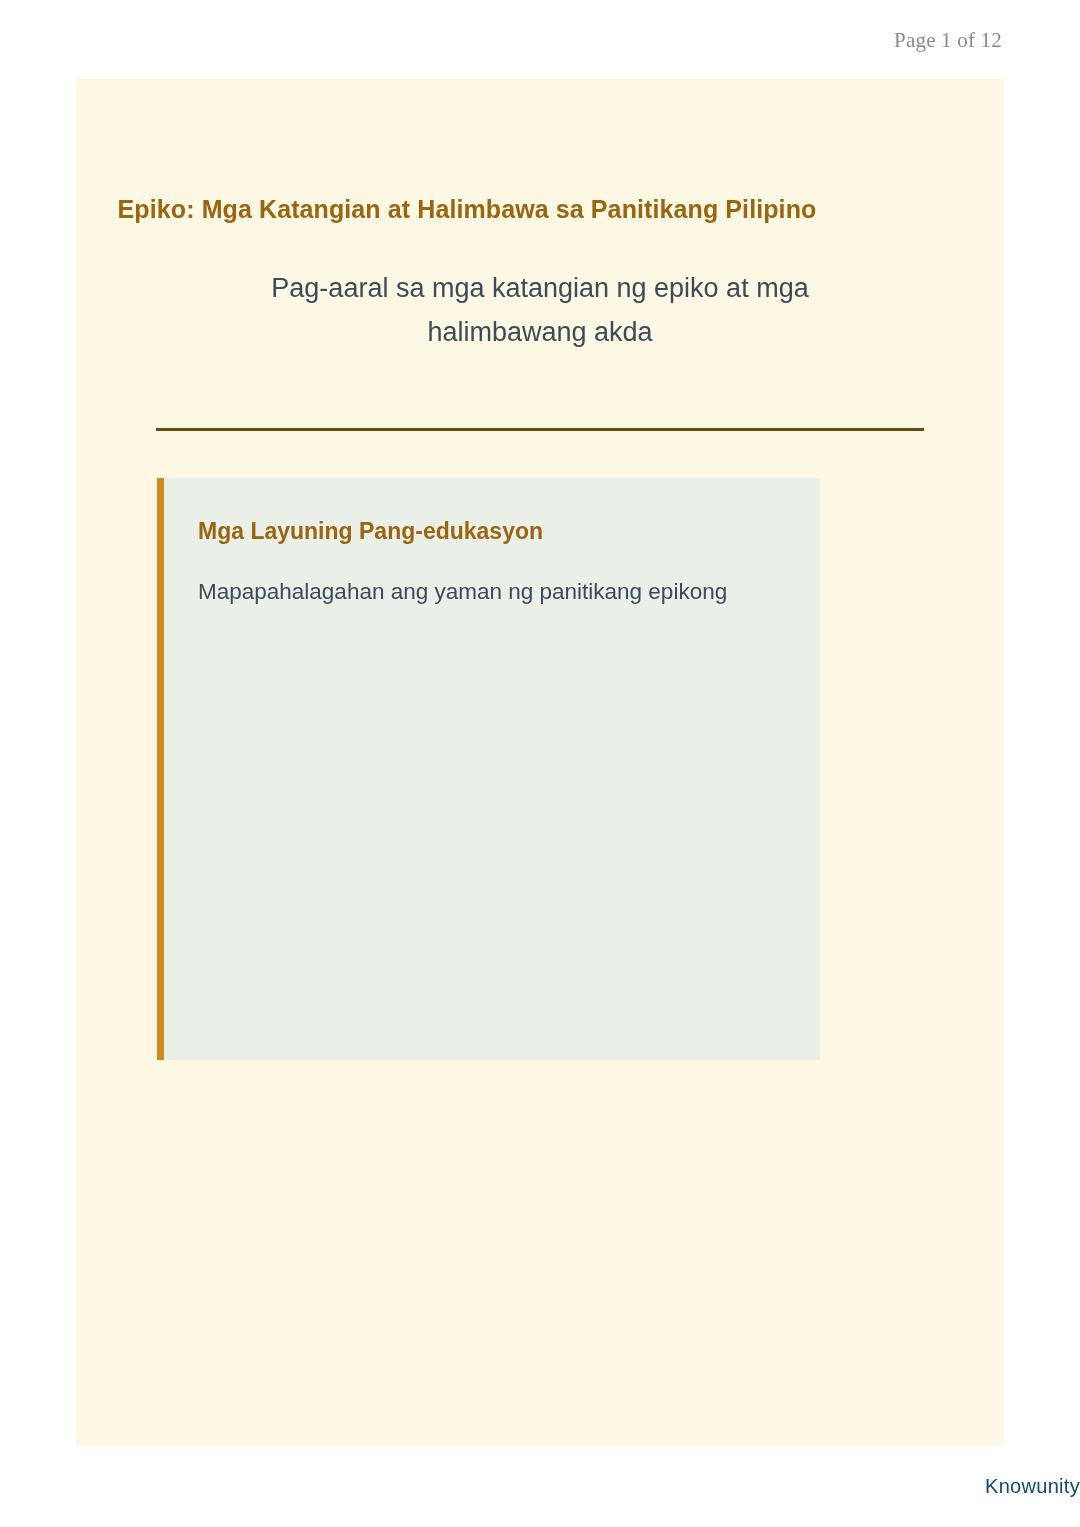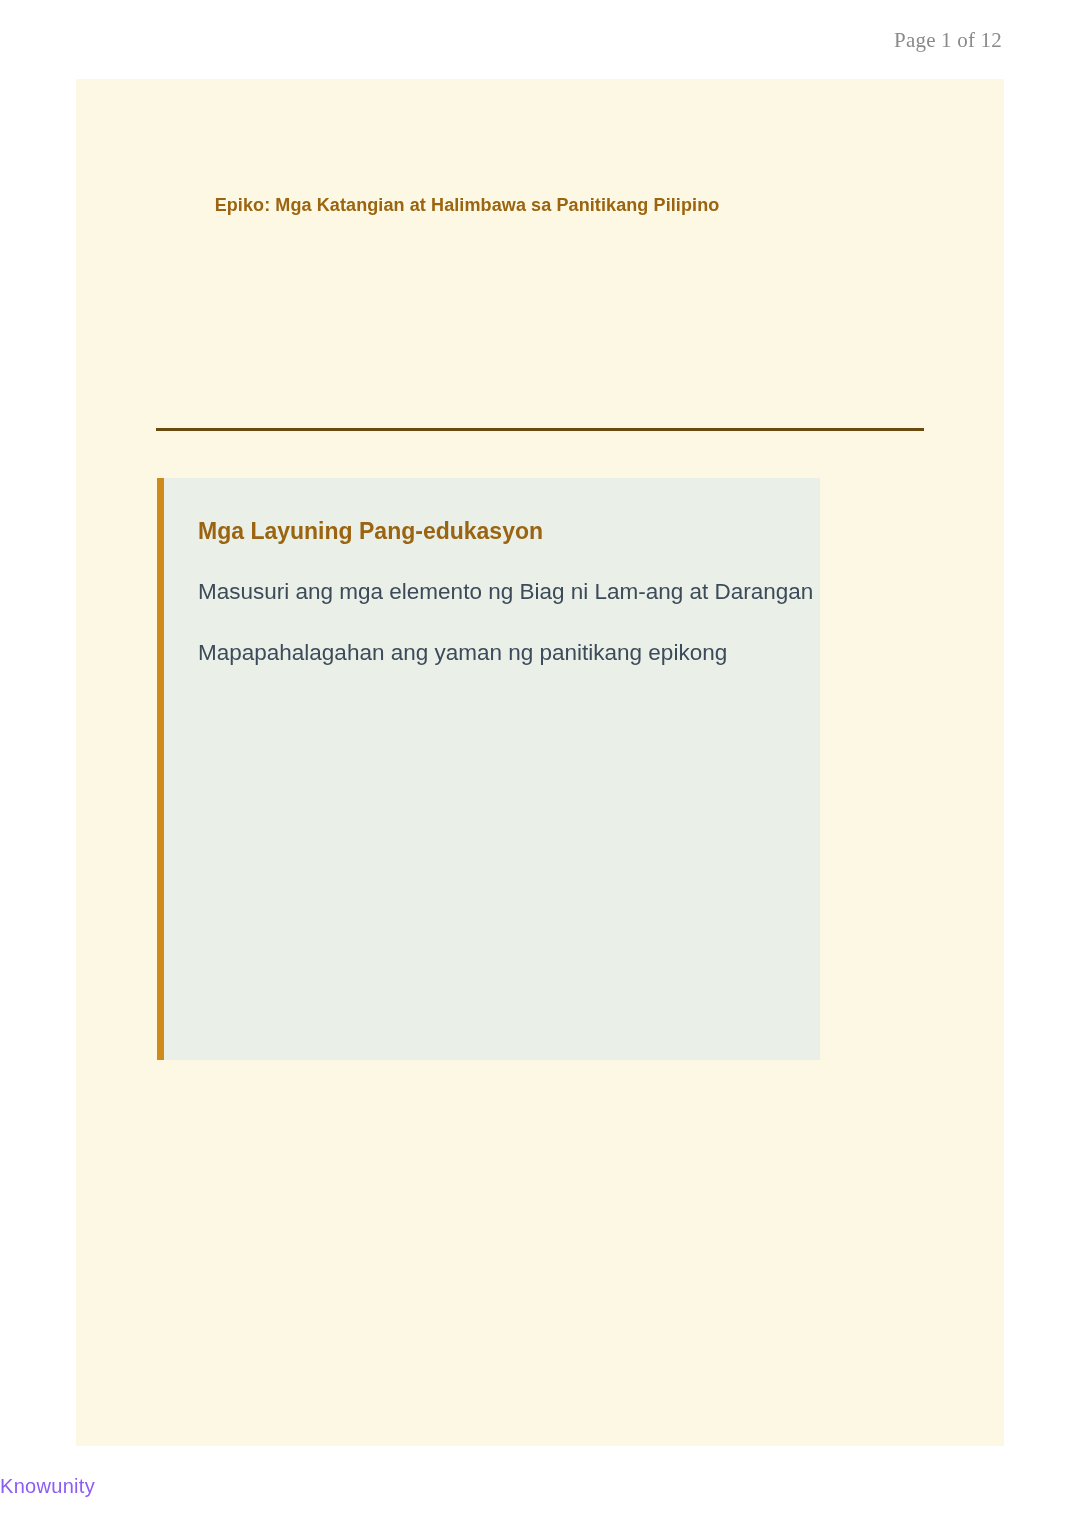--- a/index.html
+++ b/index.html
@@ -37,21 +37,21 @@
     width: 928px;
     height: 1367px;
     background: #fdf8e3;
   }
   .doc-title {
     position: absolute;
     left: 0;
     top: 116px;
     width: 782px;
     text-align: center;
-    font-size: 18px;
+    font-size: 25px;
     font-weight: bold;
     color: #9a6410;
     letter-spacing: 0.1px;
   }
   .doc-subtitle {
     position: absolute;
     left: 124px;
     top: 188px;
     width: 680px;
     text-align: center;
@@ -103,44 +103,44 @@
     max-width: 650px;
   }
   .objective:last-child {
     margin-bottom: 0;
   }
   .footer-brand {
     position: absolute;
     left: 0;
     top: 1475px;
     width: 1080px;
-    text-align: left;
+    text-align: right;
     font-size: 20px;
-    color: #8b5cf6;
+    color: #0c4a6e;
     letter-spacing: 0.3px;
   }
 </style>
 </head>
 <body>
 
 <div class="page-header">
   <div class="page-number">Page 1 of 12</div>
 </div>
 
 <div class="sheet">
 
   <div class="doc-title">Epiko: Mga Katangian at Halimbawa sa Panitikang Pilipino</div>
 
+  <div class="doc-subtitle">Pag-aaral sa mga katangian ng epiko at mga halimbawang akda</div>
 
   <div class="rule"></div>
 
   <div class="callout">
     <div class="callout-bar"></div>
     <div class="callout-inner">
       <div class="callout-heading">Mga Layuning Pang-edukasyon</div>
-      <p class="objective">Masusuri ang mga elemento ng Biag ni Lam-ang at Darangan</p>
       <p class="objective">Mapapahalagahan ang yaman ng panitikang epikong</p>
     </div>
   </div>
 
 </div>
 
 <div class="footer-brand">Knowunity</div>
 
 </body></html>

